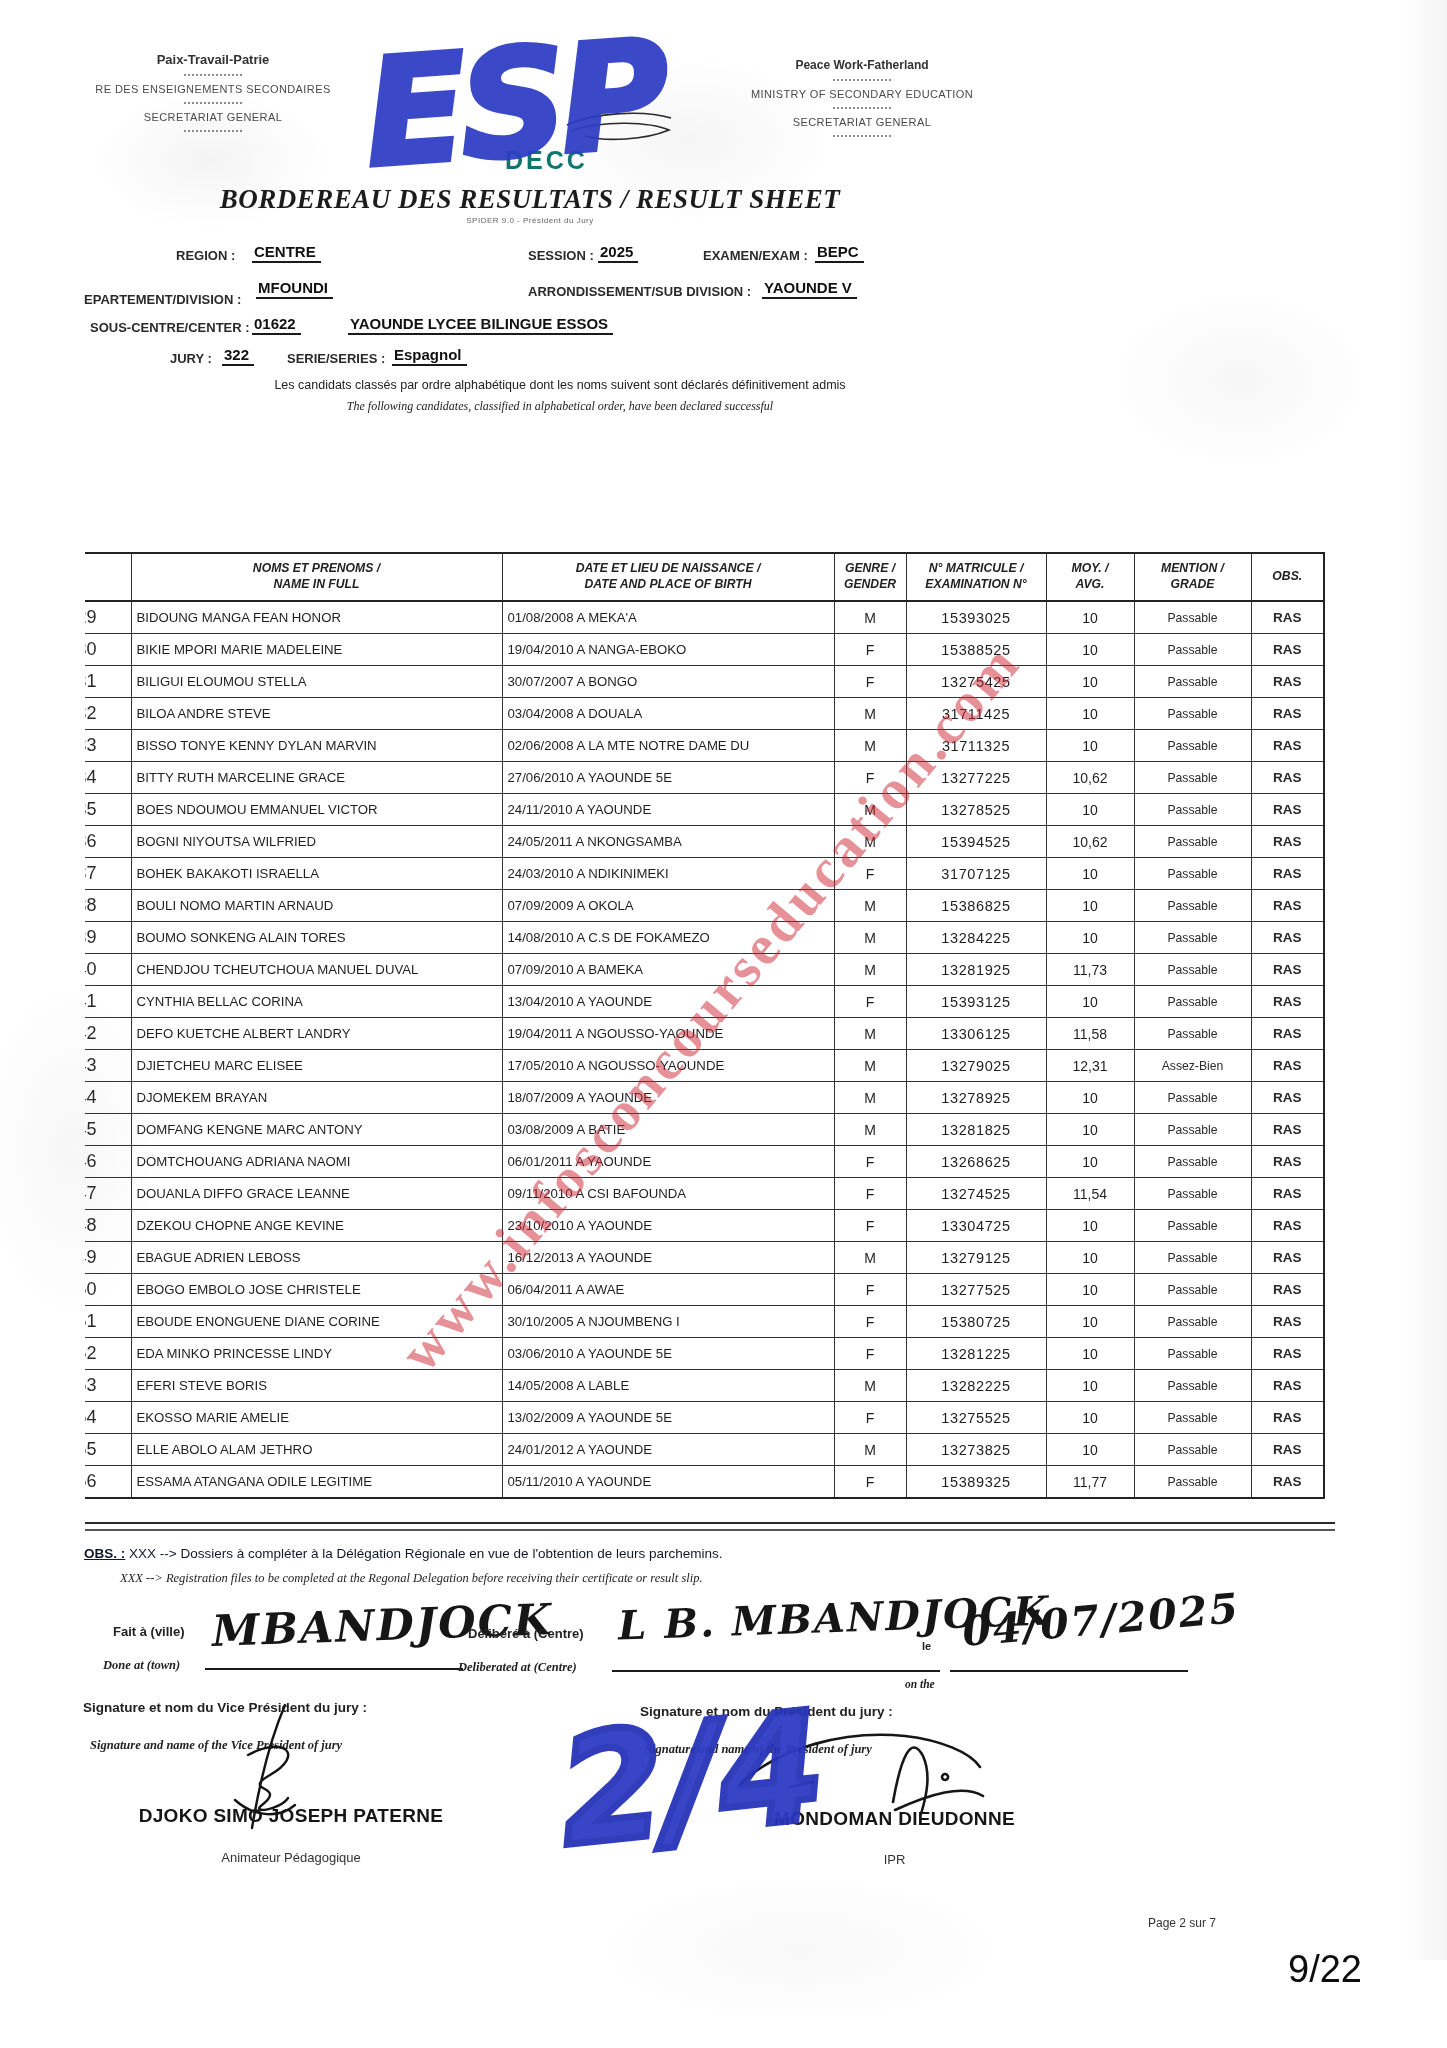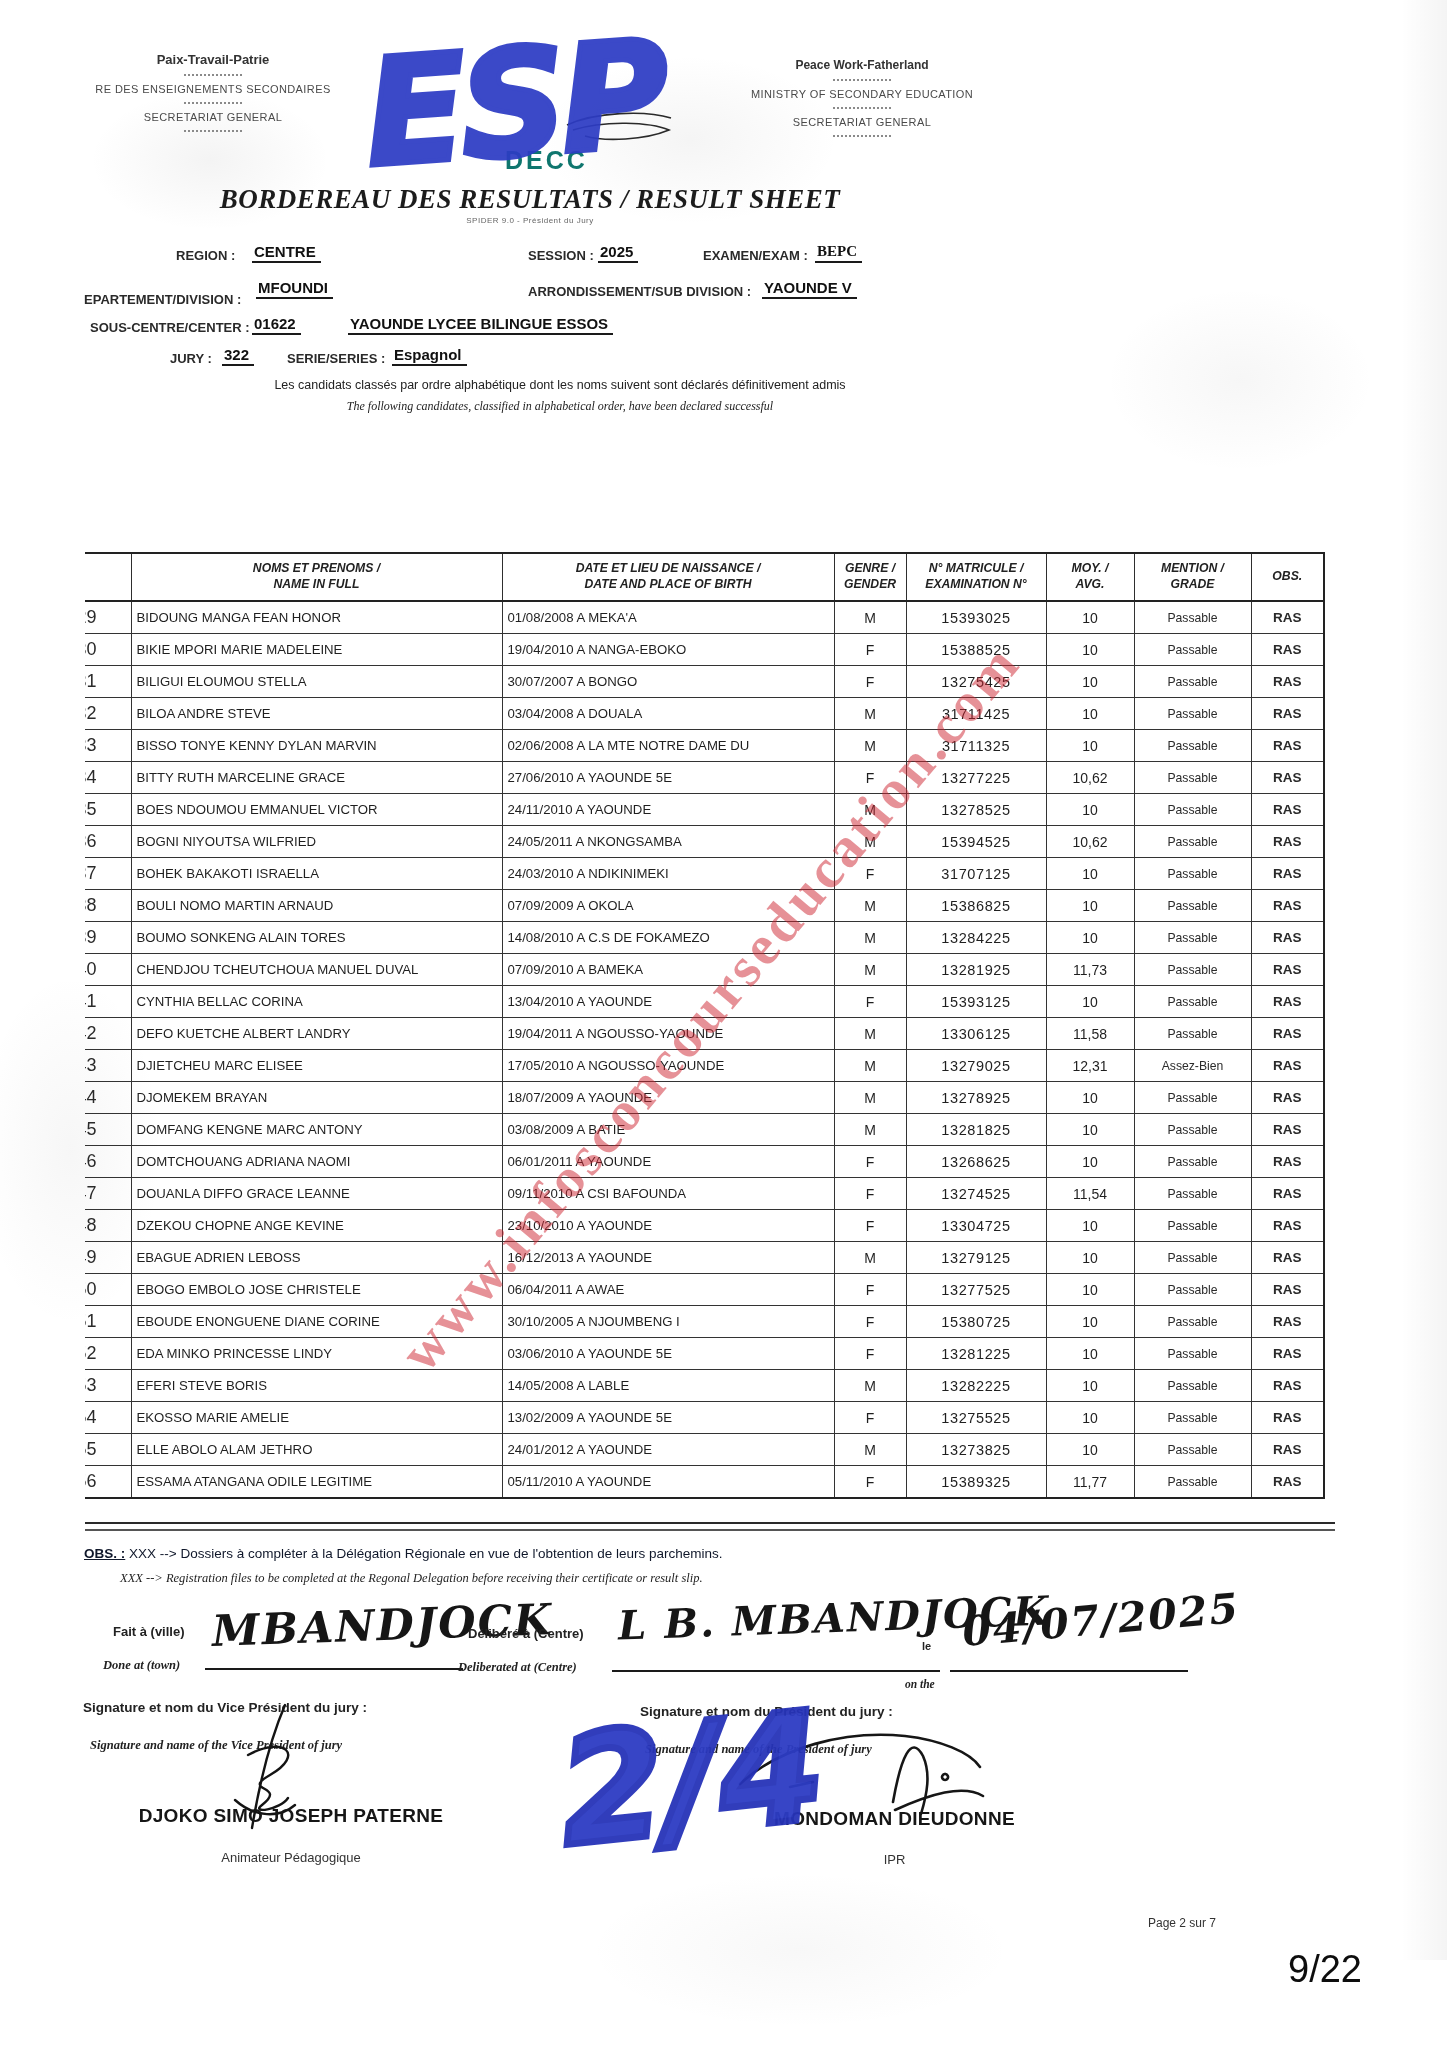--- a/index.html
+++ b/index.html
@@ -95,21 +95,21 @@
 <div class="abs decc" style="left:505px;top:146px;">DECC</div>
 
 <div class="abs title" style="left:180px;top:184px;width:700px;">BORDEREAU DES RESULTATS / RESULT SHEET</div>
 <div class="abs subtitle" style="left:180px;top:216px;width:700px;">SPIDER 9.0 - Président du Jury</div>
 
 <div class="abs lbl" style="left:176px;top:248px;">REGION :</div>
 <div class="abs val" style="left:252px;top:243px;">CENTRE</div>
 <div class="abs lbl" style="left:528px;top:248px;">SESSION :</div>
 <div class="abs val" style="left:598px;top:243px;">2025</div>
 <div class="abs lbl" style="left:703px;top:248px;">EXAMEN/EXAM :</div>
-<div class="abs val" style="left:815px;top:243px;font-family:Liberation Serif, serif;">BEPC</div>
+<div class="abs val" style="left:815px;top:243px;">BEPC</div>
 
 <div class="abs lbl" style="left:84px;top:284px;margin-top:8px;">EPARTEMENT/DIVISION :</div>
 <div class="abs val" style="left:256px;top:279px;">MFOUNDI</div>
 <div class="abs lbl" style="left:528px;top:284px;">ARRONDISSEMENT/SUB DIVISION :</div>
 <div class="abs val" style="left:762px;top:279px;">YAOUNDE V</div>
 
 <div class="abs lbl" style="left:90px;top:320px;">SOUS-CENTRE/CENTER :</div>
 <div class="abs val" style="left:252px;top:315px;">01622</div>
 <div class="abs val" style="left:348px;top:315px;">YAOUNDE LYCEE BILINGUE ESSOS</div>
 

